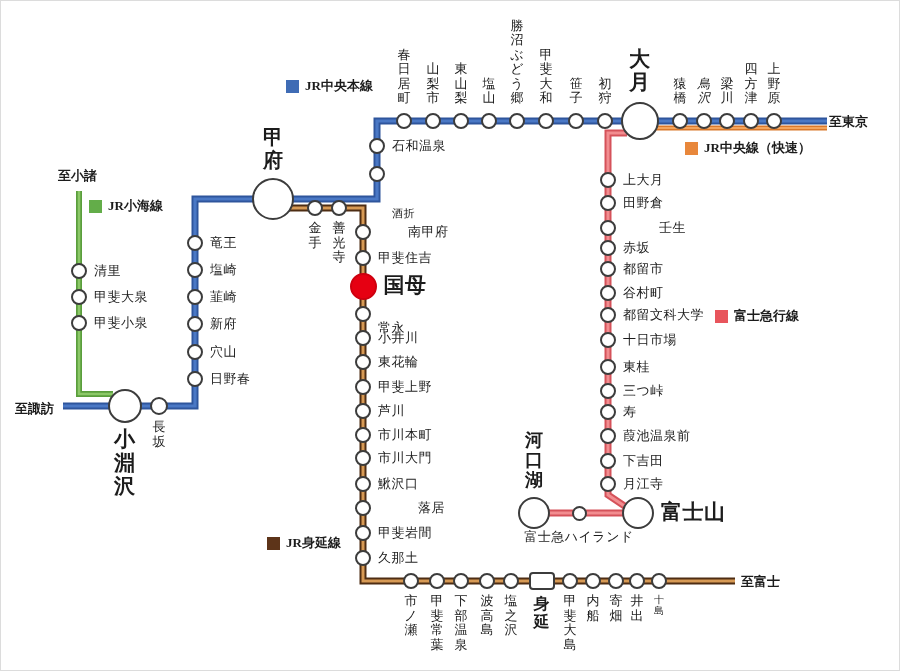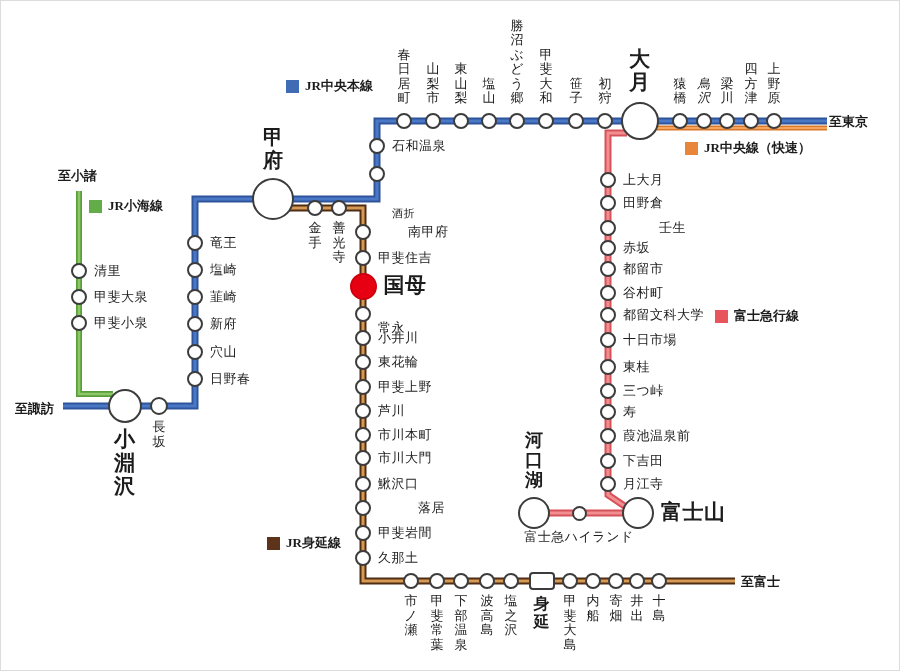--- a/index.html
+++ b/index.html
@@ -136,21 +136,21 @@
     <div class="lbl v" style="font-size: 16px; font-weight: 700; left: 531px; top: 594px; width: 19px;">身延</div>
     <div class="dot" style="left: 561px; top: 572px; width: 16px; height: 16px;"></div>
     <div class="lbl v" style="font-size: 13px; left: 561px; top: 593px; width: 16px;">甲斐大島</div>
     <div class="dot" style="left: 584px; top: 572px; width: 16px; height: 16px;"></div>
     <div class="lbl v" style="font-size: 13px; left: 584px; top: 593px; width: 16px;">内船</div>
     <div class="dot" style="left: 607px; top: 572px; width: 16px; height: 16px;"></div>
     <div class="lbl v" style="font-size: 13px; left: 607px; top: 593px; width: 16px;">寄畑</div>
     <div class="dot" style="left: 628px; top: 572px; width: 16px; height: 16px;"></div>
     <div class="lbl v" style="font-size: 13px; left: 628px; top: 593px; width: 16px;">井出</div>
     <div class="dot" style="left: 650px; top: 572px; width: 16px; height: 16px;"></div>
-    <div class="lbl v" style="font-size: 13px; left: 650px; top: 593px; width: 16px;">十島</div>
+    <div class="lbl v" style="font-size: 10px; left: 650px; top: 593px; width: 16px;">十島</div>
     <div class="dot" style="left: 599px; top: 171px; width: 16px; height: 16px;"></div>
     <div class="lbl" style="font-size: 13px; left: 622px; top: 172px;">上大月</div>
     <div class="dot" style="left: 599px; top: 194px; width: 16px; height: 16px;"></div>
     <div class="lbl" style="font-size: 13px; left: 622px; top: 195px;">田野倉</div>
     <div class="dot" style="left: 599px; top: 219px; width: 16px; height: 16px;"></div>
     <div class="lbl" style="font-size: 13px; left: 622px; top: 220px; margin-left: 36px;">壬生</div>
     <div class="dot" style="left: 599px; top: 239px; width: 16px; height: 16px;"></div>
     <div class="lbl" style="font-size: 13px; left: 622px; top: 240px;">赤坂</div>
     <div class="dot" style="left: 599px; top: 260px; width: 16px; height: 16px;"></div>
     <div class="lbl" style="font-size: 13px; left: 622px; top: 261px;">都留市</div>

